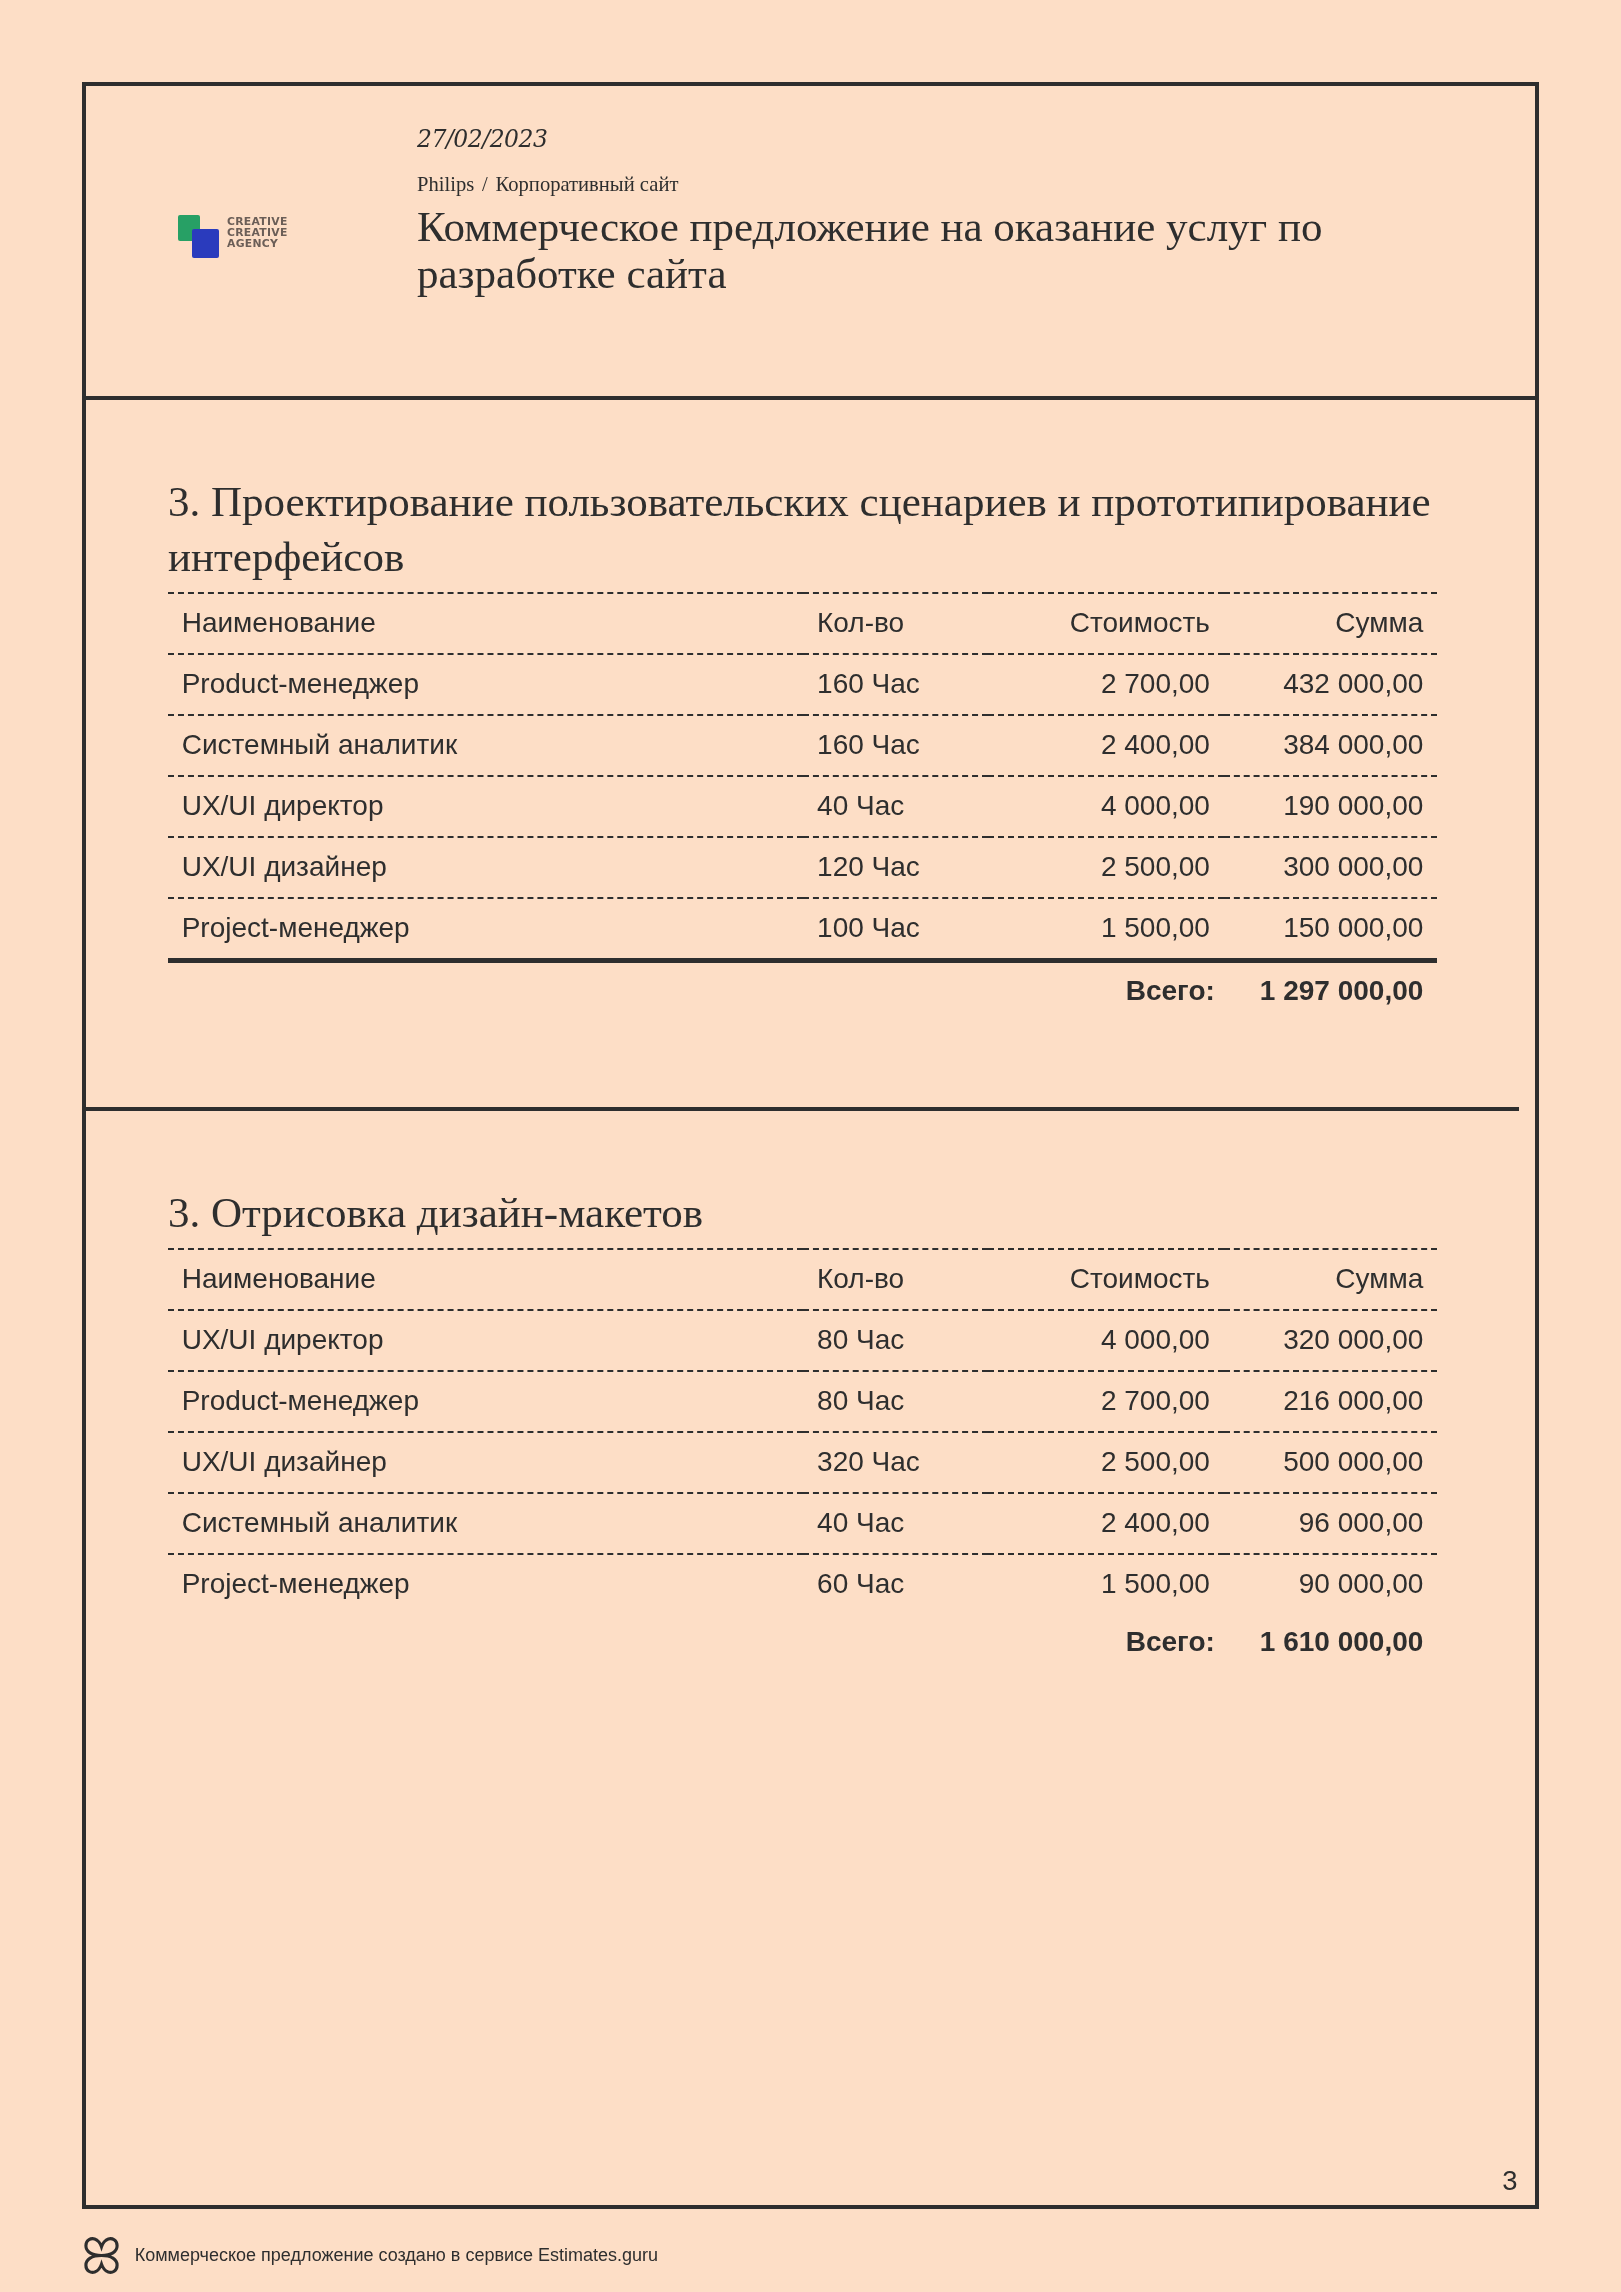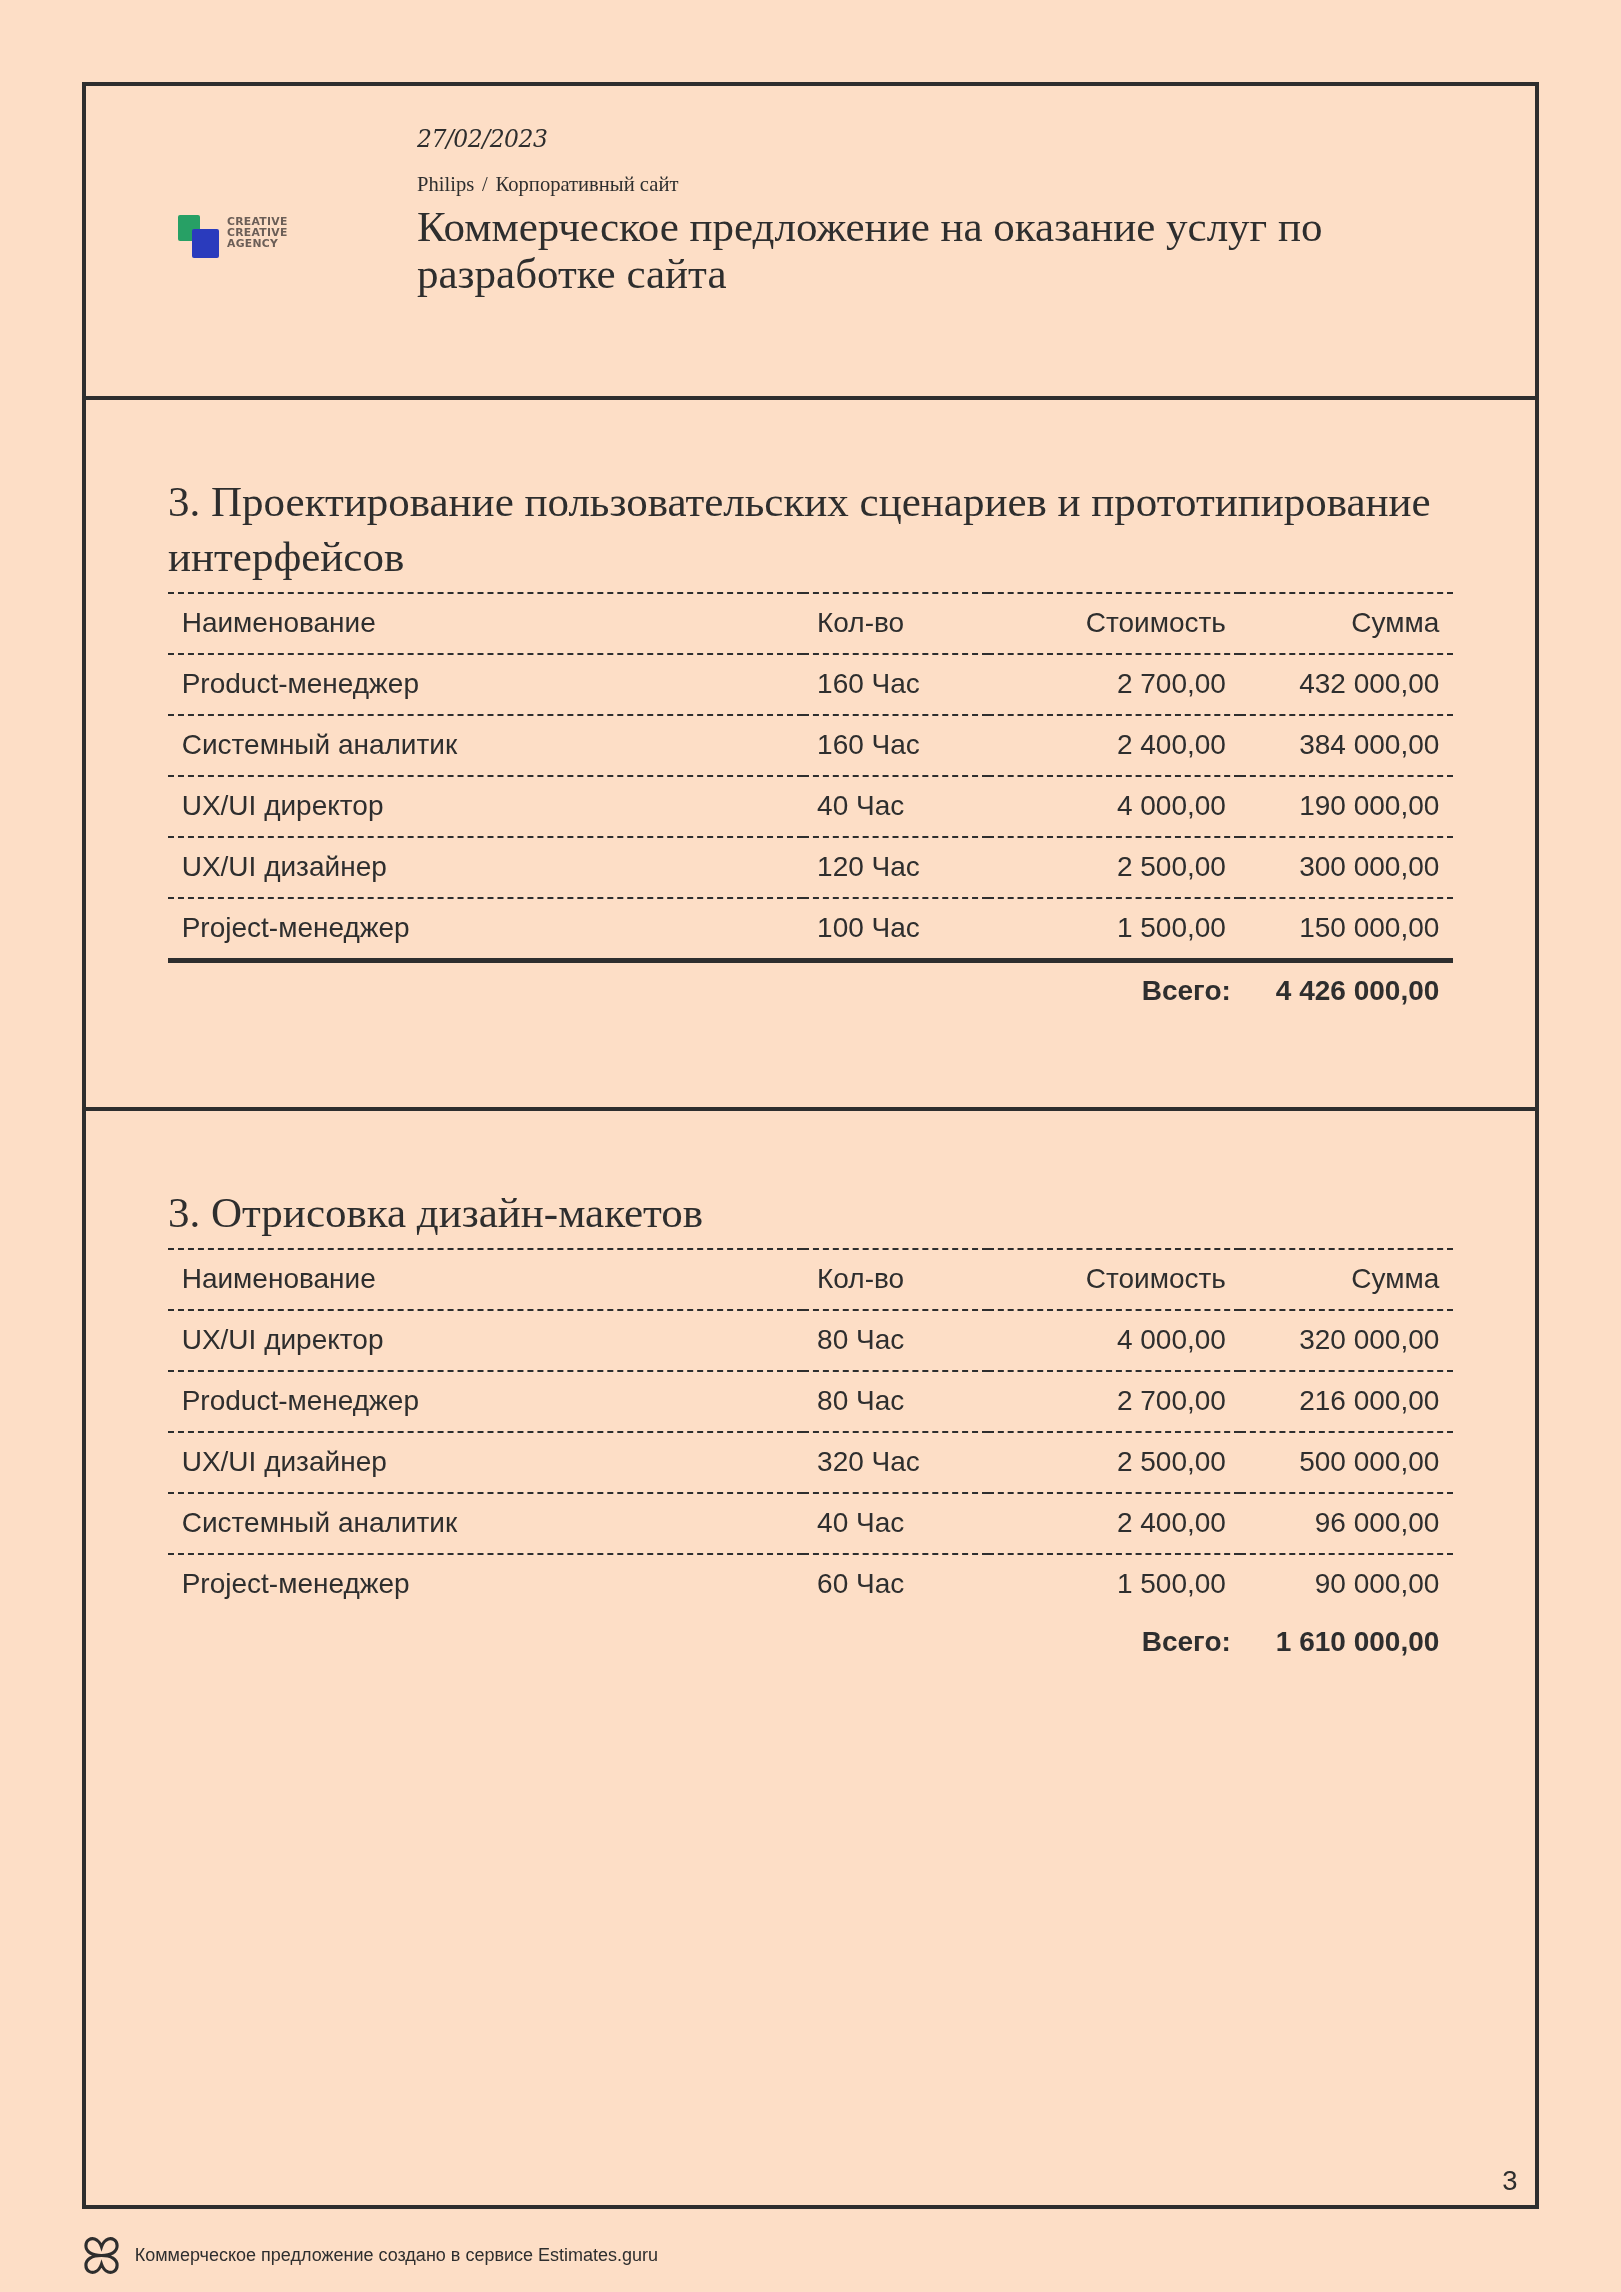--- a/index.html
+++ b/index.html
@@ -31,21 +31,21 @@
     font-size: 10.8px; line-height: 10.8px; color: #6b5e57; letter-spacing: 0.3px;
   }
   .logo .logo-text div { display: block; }
   .hdr-text { position: absolute; left: 331px; top: 39px; right: 59px; }
   .date { font-family: "DejaVu Serif", serif; font-style: italic; font-size: 23.5px; color: #2e2e2e; margin: 0 0 19.6px 0; letter-spacing: -0.5px; }
   .crumbs { font-family: "Liberation Serif", serif; font-size: 20.6px; margin-bottom: 7.8px; }
   .crumbs .sep { margin: 0 7.8px; }
   .title { font-family: "Liberation Serif", serif; font-size: 43px; line-height: 47px; margin: 0 0 11.8px 0; font-weight: normal; }
   .author { font-family: "Liberation Serif", serif; font-size: 26.5px; }
 
-  .section { position: absolute; left: 0; right: 0; }
+  .section { position: absolute; left: 0; right: 16px; }
   .sec3 { top: 310px; height: 711px; border-bottom: 4.9px solid #2e2e2e; }
   .sec4 { top: 1025px; height: 980px; }
   .sec-inner { position: absolute; left: 82px; right: 82px; }
   .sec3 .sec-inner { top: 78px; }
   .sec4 .sec-inner { top: 74px; }
   .sec-title { font-family: "Liberation Serif", serif; font-size: 43px; line-height: 55px; margin: 0 0 7.8px 0; font-weight: normal; }
 
   table.est { width: 100%; border-collapse: collapse; font-family: "Liberation Sans", sans-serif; font-size: 28px; color: #2e2e2e; }
   table.est th, table.est td {
     height: 59px; padding: 0 13.7px; border-top: 2.9px dashed #2e2e2e;
@@ -125,21 +125,21 @@
         <tr class="last">
           <td class="c-name">Project-менеджер</td>
           <td class="c-qty">100 Час</td>
           <td class="c-cost">1 500,00</td>
           <td class="c-sum">150 000,00</td>
         </tr>
       </tbody>
         </table>
       <div class="total-row">
         <span class="t-label">Всего:</span>
-        <span>4 426 000,00</span>
+        <span>1 297 000,00</span>
       </div>
     </div>
   </div>
 
   <div class="section sec4">
     <div class="sec-inner">
       <h2 class="sec-title">3. Отрисовка дизайн-макетов</h2>
       <table class="est">
         <tbody>
             <tr>

